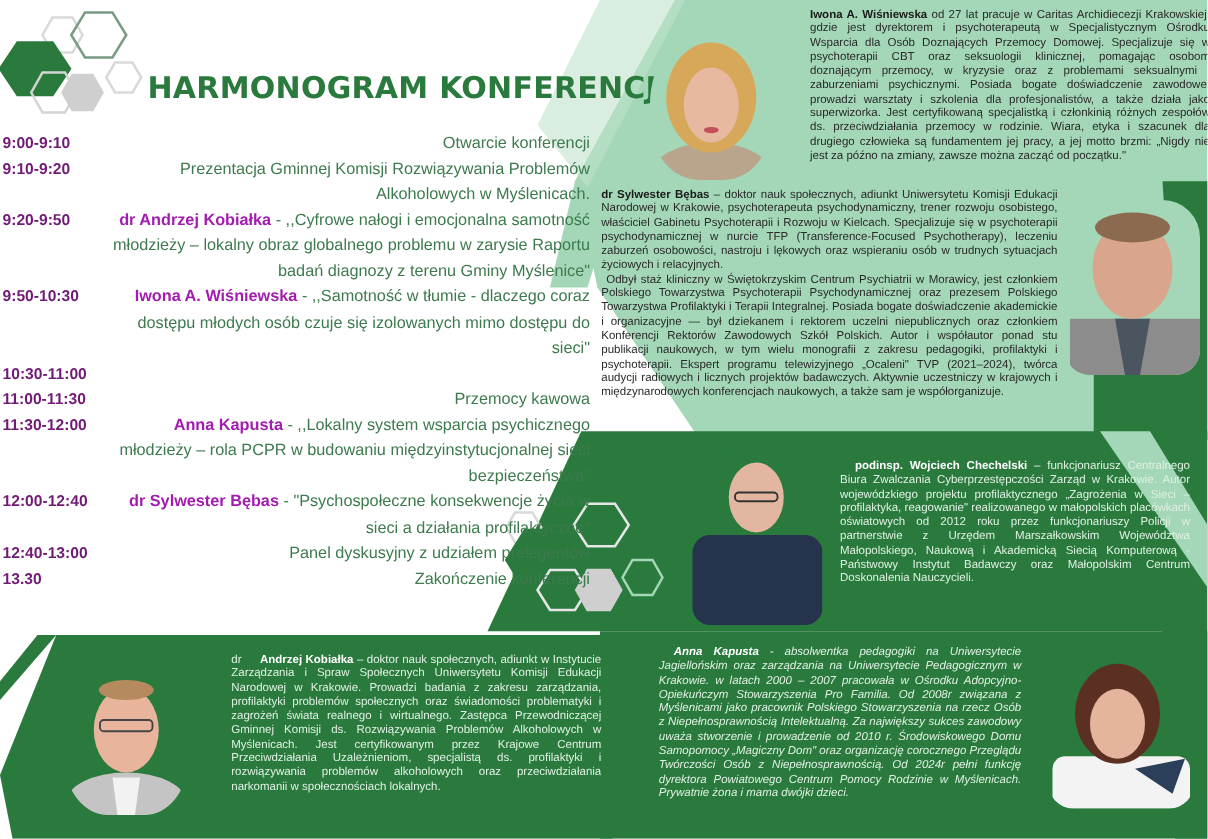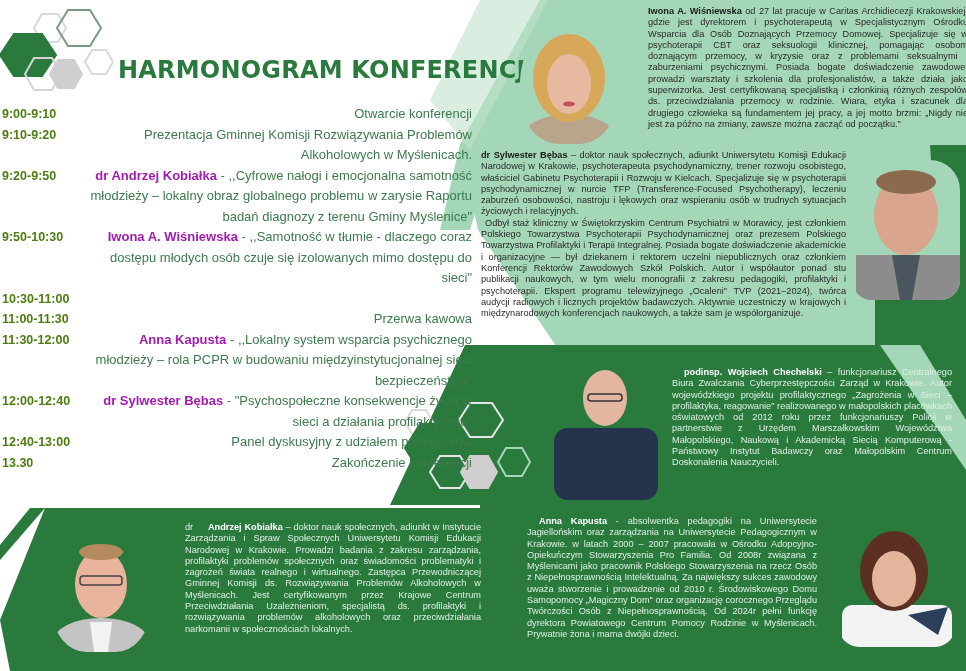--- a/index.html
+++ b/index.html
@@ -9,21 +9,21 @@
   .bg { position:absolute; inset:0; width:966px; height:671px; }
 
   .title {
     position:absolute; left:118px; top:56px;
     font-family:"DejaVu Sans", sans-serif; font-weight:bold;
     font-size:24px; color:#2a7a3e; letter-spacing:0.2px; white-space:nowrap;
   }
 
   .schedule { position:absolute; left:2px; top:104px; width:470px; }
   .row { display:flex; font-size:13px; line-height:20.5px; }
-  .time { width:76px; flex:0 0 76px; font-weight:bold; color:#4d7c0f; font-size:12.5px; }
+  .time { width:76px; flex:0 0 76px; font-weight:bold; color:#701a75; font-size:12.5px; }
   .desc { flex:1; color:#3d7a4d;text-align:right; }
   .desc b { color:#a21caf; }
 
   .bio { position:absolute; font-size:9.2px; line-height:11.3px; text-align:justify; }
   .bio.dark { color:#2a2a2a; }
   .bio.light { color:#dff0e2; }
   .bio b { font-weight:bold; }
   .bio.dark b { color:#1b1b1b; }
   .bio.light b { color:#ffffff;padding-left:12px; }
 
@@ -87,21 +87,21 @@
     </div>
   <div class="row">
       <span class="time">9:50-10:30</span>
       <span class="desc"><b>Iwona A. Wiśniewska</b><span> - ,,Samotność w tłumie - dlaczego coraz dostępu młodych osób czuje się izolowanych mimo dostępu do sieci"</span></span>
     </div>
   <div class="row">
       <span class="time">10:30-11:00</span>
     </div>
   <div class="row">
       <span class="time">11:00-11:30</span>
-      <span class="desc">Przerwa kawowa</span>
+      <span class="desc">Przemocy kawowa</span>
     </div>
   <div class="row">
       <span class="time">11:30-12:00</span>
       <span class="desc"><b>Anna Kapusta</b><span> - ,,Lokalny system wsparcia psychicznego młodzieży – rola PCPR w budowaniu międzyinstytucjonalnej sieci bezpieczeństwa"</span></span>
     </div>
   <div class="row">
       <span class="time">12:00-12:40</span>
       <span class="desc"><b>dr Sylwester Bębas</b><span> - "Psychospołeczne konsekwencje życia w sieci a działania profilaktyczne"</span></span>
     </div>
   <div class="row">
@@ -170,15 +170,15 @@
 </div>
 
 <div class="bio light" style="left:672px;top:367px;width:280px;">
   <b>podinsp. Wojciech Chechelski</b><span> – funkcjonariusz Centralnego Biura Zwalczania Cyberprzestępczości Zarząd w Krakowie. Autor wojewódzkiego projektu profilaktycznego „Zagrożenia w Sieci – profilaktyka, reagowanie" realizowanego w małopolskich placówkach oświatowych od 2012 roku przez funkcjonariuszy Policji w partnerstwie z Urzędem Marszałkowskim Województwa Małopolskiego, Naukową i Akademicką Siecią Komputerową - Państwowy Instytut Badawczy oraz Małopolskim Centrum Doskonalenia Nauczycieli.</span>
 </div>
 
 <div class="bio light" style="left:156px;top:522px;width:296px;margin-left:29px;">
   <span>dr </span><b>Andrzej Kobiałka</b><span> – doktor nauk społecznych, adiunkt w Instytucie Zarządzania i Spraw Społecznych Uniwersytetu Komisji Edukacji Narodowej w Krakowie. Prowadzi badania z zakresu zarządzania, profilaktyki problemów społecznych oraz świadomości problematyki i zagrożeń świata realnego i wirtualnego. Zastępca Przewodniczącej Gminnej Komisji ds. Rozwiązywania Problemów Alkoholowych w Myślenicach. Jest certyfikowanym przez Krajowe Centrum Przeciwdziałania Uzależnieniom, specjalistą ds. profilaktyki i rozwiązywania problemów alkoholowych oraz przeciwdziałania narkomanii w społecznościach lokalnych.</span>
 </div>
 
-<div class="bio light" style="left:527px;top:516px;width:290px;">
+<div class="bio light" style="left:527px;top:516px;width:290px;font-style:italic;">
   <b>Anna Kapusta</b><span> - absolwentka pedagogiki na Uniwersytecie Jagiellońskim oraz zarządzania na Uniwersytecie Pedagogicznym w Krakowie. w latach 2000 – 2007 pracowała w Ośrodku Adopcyjno-Opiekuńczym Stowarzyszenia Pro Familia. Od 2008r związana z Myślenicami jako pracownik Polskiego Stowarzyszenia na rzecz Osób z Niepełnosprawnością Intelektualną. Za największy sukces zawodowy uważa stworzenie i prowadzenie od 2010 r. Środowiskowego Domu Samopomocy „Magiczny Dom" oraz organizację corocznego Przeglądu Twórczości Osób z Niepełnosprawnością. Od 2024r pełni funkcję dyrektora Powiatowego Centrum Pomocy Rodzinie w Myślenicach. Prywatnie żona i mama dwójki dzieci.</span>
 </div>
 
 </body></html>

